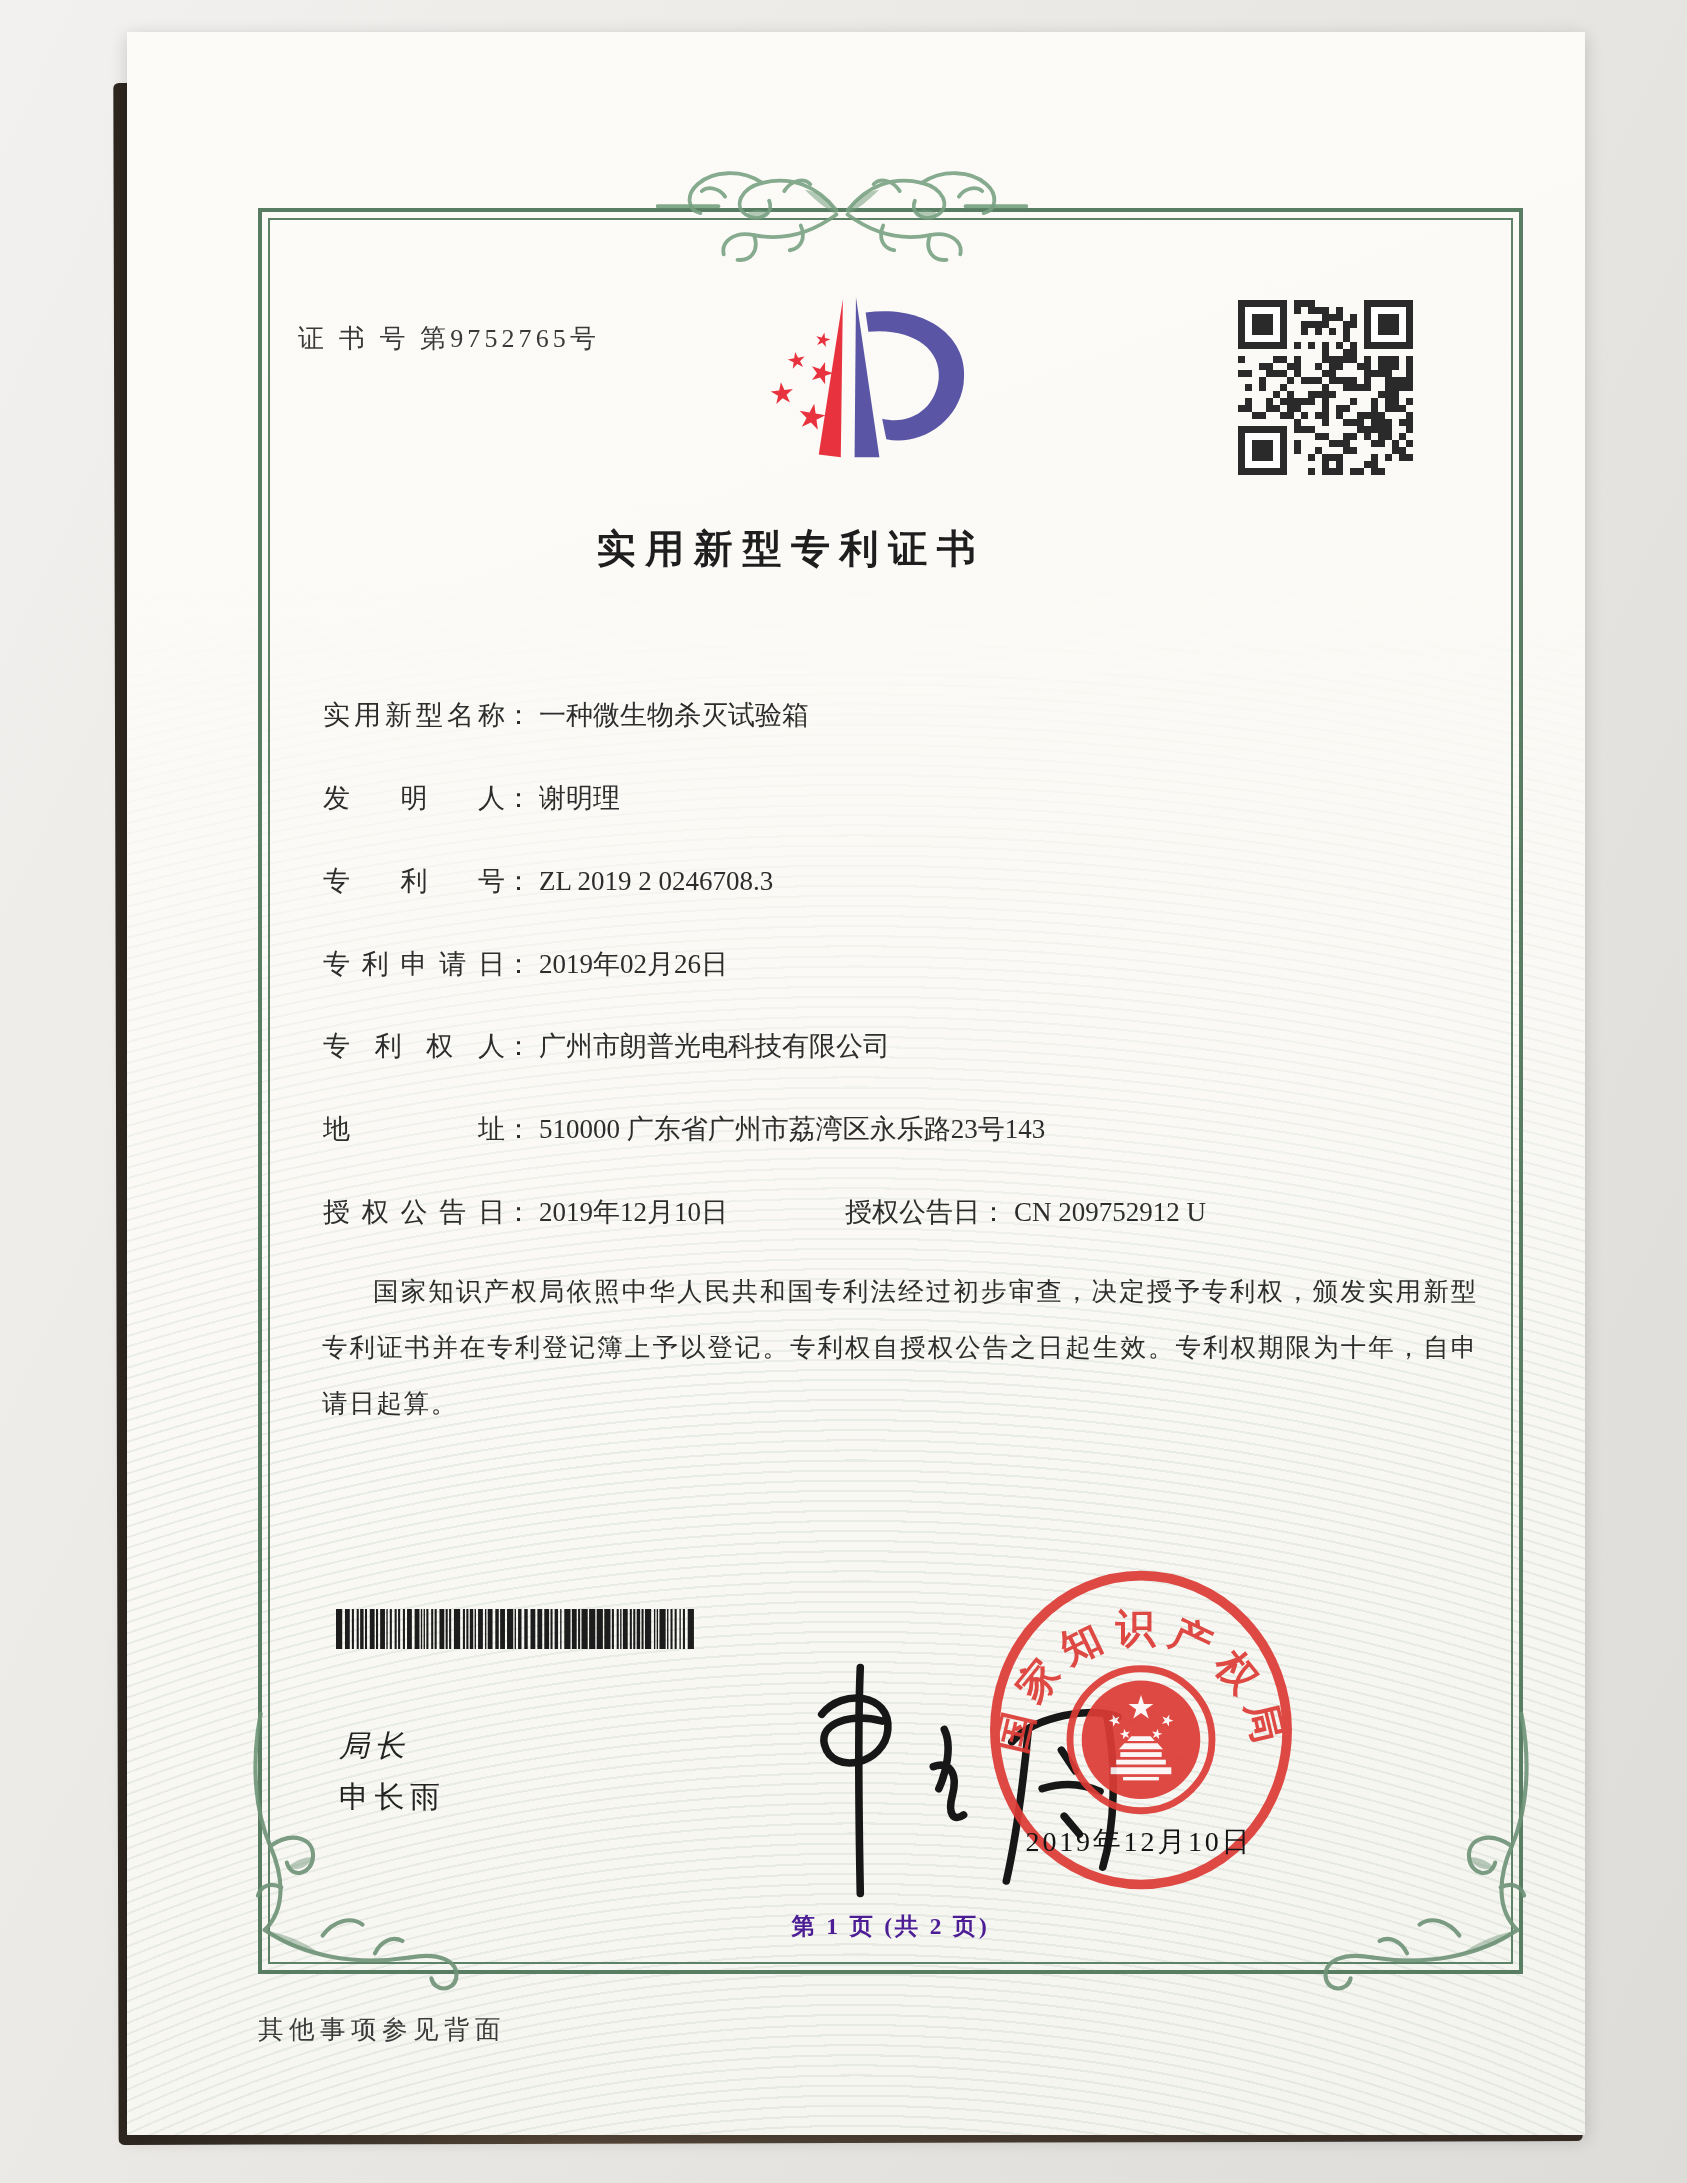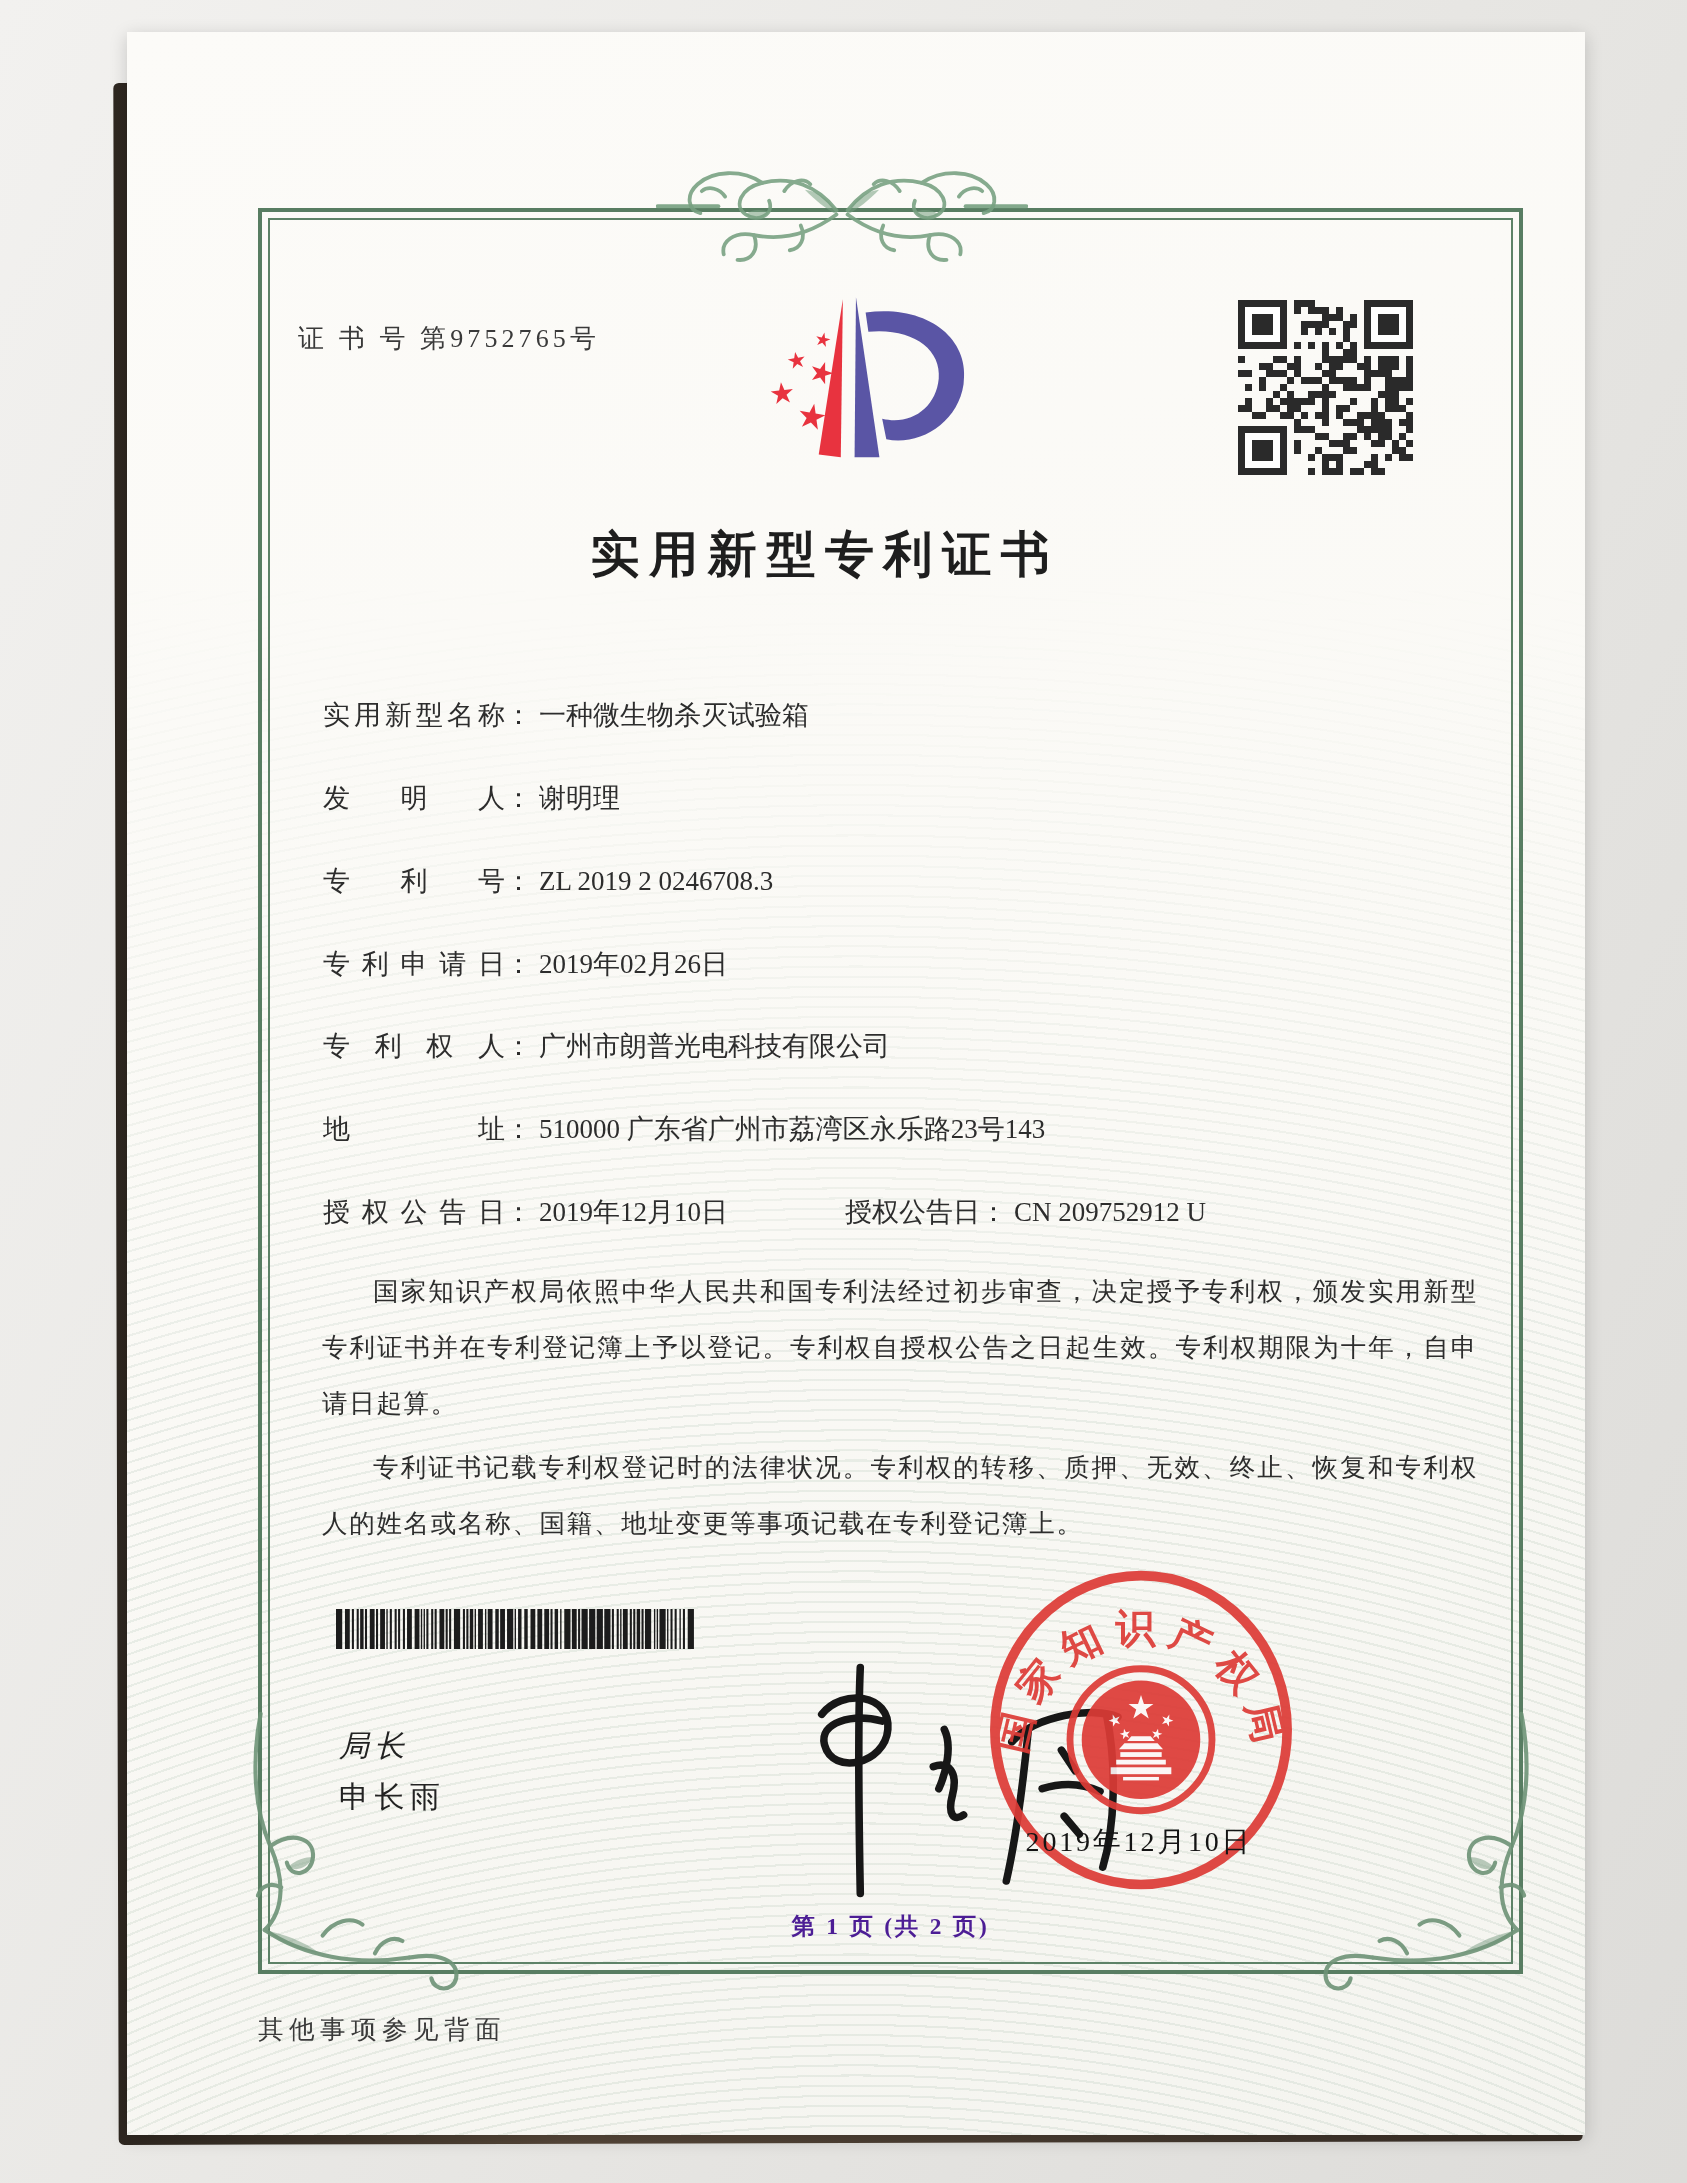--- a/index.html
+++ b/index.html
@@ -39,21 +39,21 @@
   .corner-fl{position:absolute;width:296px;height:283px;}
   .corner-fl.bl{left:240px;top:1708px;}
   .corner-fl.br{left:1246px;top:1708px;transform:scaleX(-1);}
   .cert-no{
     position:absolute;left:298px;top:302px;font-size:26px;letter-spacing:4.1px;color:#3a3a3a;margin-top:19px;
   }
   .logo{position:absolute;left:751px;top:289px;width:232px;height:200px;}
   .qr{position:absolute;left:1238px;top:300px;width:175px;height:175px;}
   .title{
     position:absolute;left:258px;top:522px;width:1066px;margin:0;
-    text-align:center;font-size:49px;font-weight:bold;letter-spacing:9.6px;color:#1e1e1e;padding-left:34px;
+    text-align:center;font-size:39px;font-weight:bold;letter-spacing:9.6px;color:#1e1e1e;
   }
   .field-row{position:absolute;left:323px;font-size:27px;white-space:nowrap;color:#2d2d2d;}
   .flabel{
     display:inline-block;width:182px;text-align:justify;text-align-last:justify;
     vertical-align:bottom;
   }
   .fcolon{display:inline-block;margin-right:6.9px;}
   .pair2{position:absolute;left:522px;top:0;}
   .paras{
     position:absolute;left:314px;top:1256px;width:1172px;
@@ -405,21 +405,20 @@
 </div>
 <div class="field-row" style="top:1194px">
   <span class="flabel">授权公告日</span><span class="fcolon">：</span><span>2019年12月10日</span>
   <span class="pair2">
     <span>授权公告日</span><span class="fcolon">：</span><span>CN 209752912 U</span>
   </span>
 </div>
 
 <div class="paras">
   <p>国家知识产权局依照中华人民共和国专利法经过初步审查，决定授予专利权，颁发实用新型专利证书并在专利登记簿上予以登记。专利权自授权公告之日起生效。专利权期限为十年，自申请日起算。</p>
-  <p>专利证书记载专利权登记时的法律状况。专利权的转移、质押、无效、终止、恢复和专利权人的姓名或名称、国籍、地址变更等事项记载在专利登记簿上。</p>
 </div>
 
 <svg class="barcode" id="barcode-svg" viewBox="0 0 522 58" preserveAspectRatio="none">
     <rect x="0" y="0" width="9" height="58" fill="#1c1c1c"></rect>
     <rect x="13" y="0" width="7" height="58" fill="#1c1c1c"></rect>
     <rect x="23" y="0" width="3" height="58" fill="#1c1c1c"></rect>
     <rect x="30" y="0" width="3" height="58" fill="#1c1c1c"></rect>
     <rect x="35" y="0" width="5" height="58" fill="#1c1c1c"></rect>
     <rect x="42" y="0" width="3" height="58" fill="#1c1c1c"></rect>
     <rect x="49" y="0" width="7" height="58" fill="#1c1c1c"></rect>

